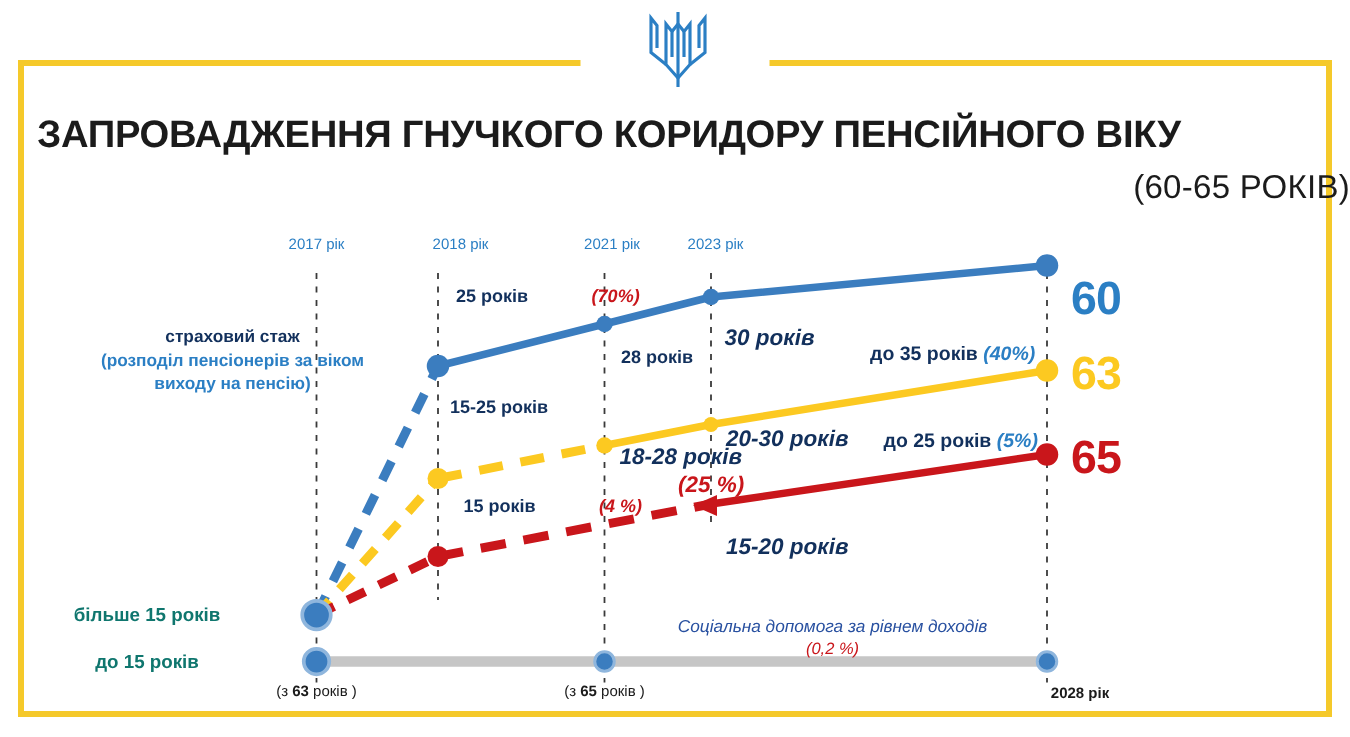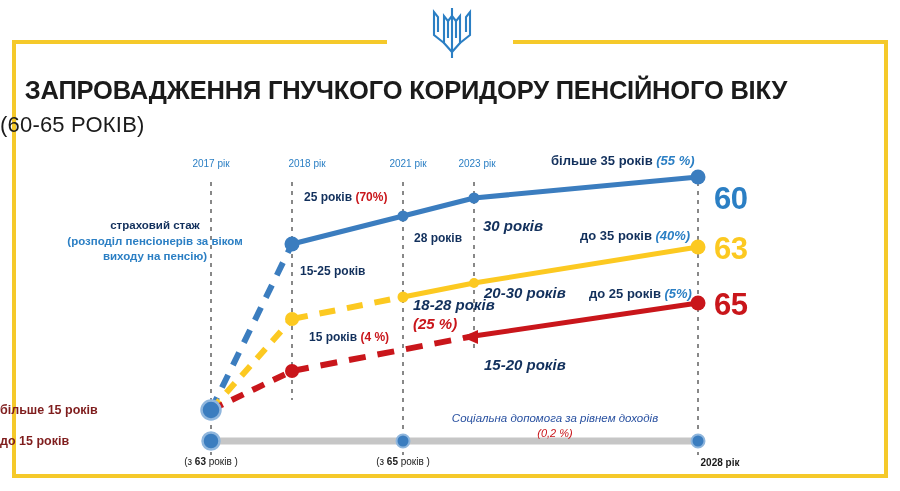--- a/index.html
+++ b/index.html
@@ -29,56 +29,56 @@
 
   
   .title-main {
     position: absolute; left: 0; top: 76px; width: 812px;
     text-align: center;
     font-size: 25.5px; font-weight: bold; color: #1b1b1b;
     letter-spacing: -0.2px; white-space: nowrap;
   }
   .title-sub {
     position: absolute; left: 0; top: 112px; width: 900px;
-    text-align: left;
+    text-align: right;
     font-size: 22px; color: #1b1b1b; letter-spacing: 0.2px;
   }
 
   
   .plot { position: absolute; left: 0; top: 0; width: 900px; height: 491px; }
 
   
   .year-head {
     position: absolute;
     font-size: 10px; font-weight: normal; color: #2b7fc4;
     white-space: nowrap; transform: translateX(-50%);
   }
 
   
   .ann { position: absolute; white-space: nowrap; line-height: 1.25; }
   .ann-bold  { font-size: 12px; font-weight: bold; color: #12305c; }
   .ann-ital   { font-size: 15px; font-style: italic; font-weight: bold; color: #12305c; }
-  .pct-red   { color: #c9161b; font-weight: bold; }
+  .pct-red   { color: #c9161b; font-style: italic; font-weight: bold; margin-left: 39px; }
   .pct-blue  { color: #2b7fc4; font-style: italic; font-weight: bold; }
 
   .endlabel { position: absolute; white-space: nowrap; font-size: 13px; font-weight: bold; color: #12305c; }
 
   .bignum {
     position: absolute; font-size: 31px; font-weight: bold;
     white-space: nowrap; letter-spacing: -0.5px;
   }
   .bignum.blue   { color: #2b7fc4; margin-top: 20px; }
   .bignum.yellow { color: #fcc921; }
   .bignum.red    { color: #c9161b; }
 
   
   .side-label {
     position: absolute; white-space: nowrap;
-    font-size: 12.5px; font-weight: bold; color: #7f1d1d;
-    text-align: left; transform: translateY(-50%);
+    font-size: 12.5px; font-weight: bold; color: #0f766e;
+    text-align: center; transform: translateY(-50%);
   }
   .stage-note {
     position: absolute; width: 210px; text-align: center;
     font-size: 11.5px; line-height: 1.35;
   }
   .stage-note .l1 { font-weight: bold; color: #12305c; text-align: center; }
   .stage-note .l2 { font-weight: bold; color: #2b7fc4; }
 
   
   .tick-cap {
@@ -207,24 +207,20 @@
   </div>
 
   <div class="ann ann-ital" style="left:484px; top:284px;">
     <span>20-30 років</span>
   </div>
 
   <div class="ann ann-ital" style="left:484px; top:356px;">
     <span>15-20 років</span>
   </div>
 
-  <div class="endlabel" style="left:551px; top:153px;">
-    <span>більше 35 років</span>
-    <span class="pct-blue">(55 %)</span>
-  </div>
   <div class="bignum blue" style="left:714px; top:161px;">60</div>
 
   <div class="endlabel" style="left:580px; top:228px;">
     <span>до 35 років</span>
     <span class="pct-blue">(40%)</span>
   </div>
   <div class="bignum yellow" style="left:714px; top:231px;">63</div>
 
   <div class="endlabel" style="left:589px; top:286px;">
     <span>до 25 років</span>

